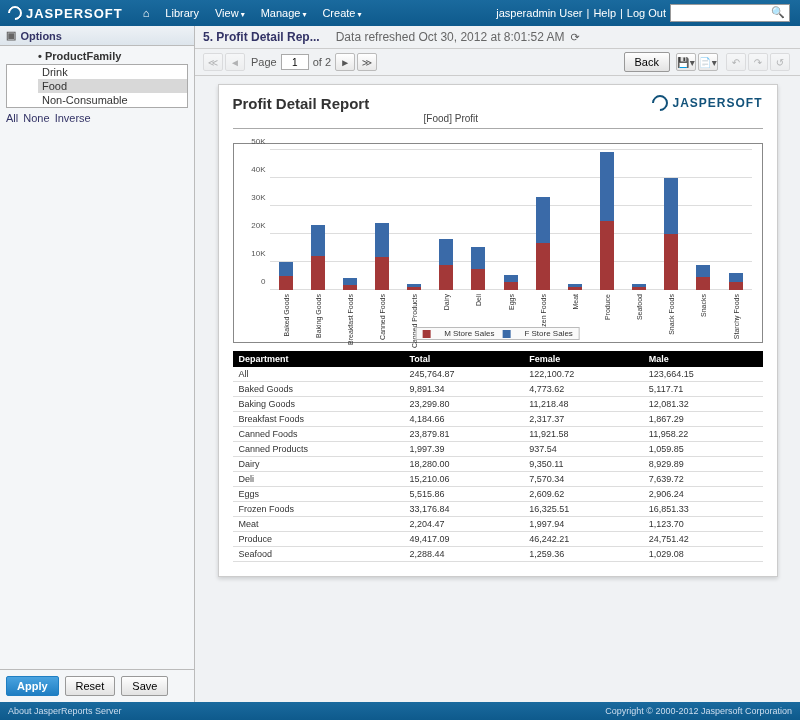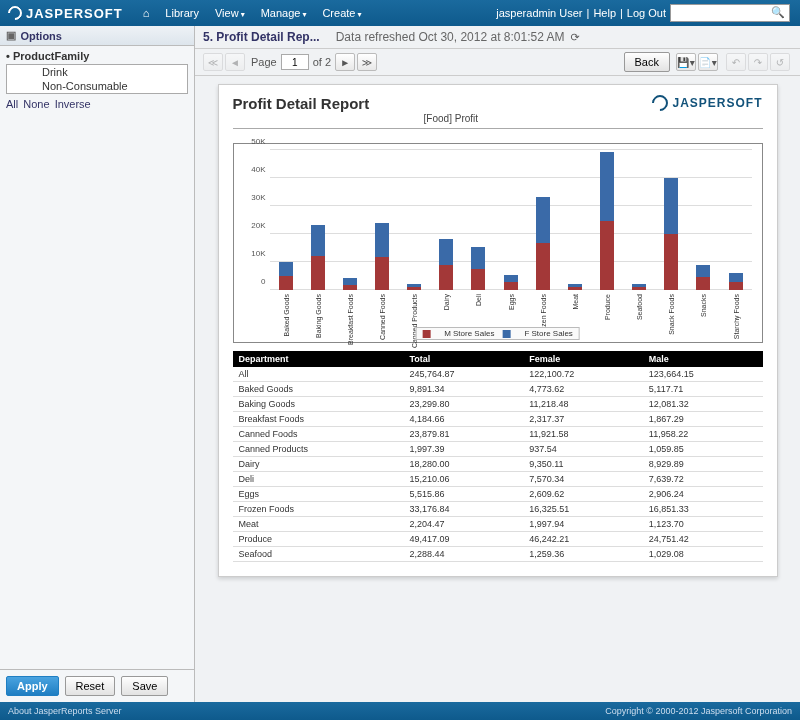--- a/index.html
+++ b/index.html
@@ -11,21 +11,21 @@
 .topbar .rsec { margin-left: auto; display: flex; align-items: center; }
 .topbar .rsec span { margin: 0 2px; }
 .topbar .srch { background: #fff; border: 1px solid #999; height: 18px; width: 120px; margin-left: 6px; position: relative; }
 .topbar .srch input { border: none; width: 100px; height: 16px; font-size: 10px; padding: 0 2px; outline: none; }
 .topbar .srch .mag { position: absolute; right: 2px; top: 1px; color: #555; font-size: 11px; }
 .main { display: flex; height: 676px; }
 .sidebar { width: 195px; background: #f4f6f8; border-right: 1px solid #bbb; display: flex; flex-direction: column; }
 .opt-head { background: linear-gradient(#eef2f6,#dde5ec); border-bottom: 1px solid #bbb; padding: 3px 6px; font-weight: bold; color: #336; display: flex; align-items: center; }
 .opt-head .toggle { margin-right: 4px; color: #666; }
 .opt-body { padding: 4px 6px; flex: 1; }
-.opt-label { font-weight: bold; margin-bottom: 2px; }
+.opt-label { font-weight: bold; margin-bottom: 2px; margin-left: 32px; }
 .opt-list { border: 1px solid #aaa; background: #fff; padding-left: 31px; }
 .opt-list div { padding: 1px 4px; cursor: pointer; }
 .opt-list div.sel { background: #d8d8d8; }
 .opt-links { margin-top: 4px; color: #336; }
 .opt-links span { cursor: pointer; margin-right: 2px; }
 .side-bot { padding: 6px; border-top: 1px solid #bbb; display: flex; gap: 6px; }
 .btn { border: 1px solid #999; background: linear-gradient(#fefefe,#e2e2e2); padding: 3px 10px; cursor: pointer; font-size: 11px; border-radius: 2px; }
 .btn.primary { background: linear-gradient(#4aa3e0,#1f7ec2); color: #fff; border-color: #1f7ec2; font-weight: bold; }
 .content { flex: 1; background: #f0f2f4; display: flex; flex-direction: column; overflow: hidden; }
 .c-head { display: flex; align-items: center; padding: 4px 8px; background: #f0f2f4; border-bottom: 1px solid #ccc; }
@@ -96,20 +96,21 @@
 <div class="main">
   <div class="sidebar">
     <div class="opt-head">
         <span class="toggle">▣</span>
         <span>Options</span>
       </div>
     <div class="opt-body">
       <div class="opt-label">• <span>ProductFamily</span></div>
       <div class="opt-list" id="pf-list">
           <div>Drink</div>
+          <div class="sel">Food</div>
           <div>Non-Consumable</div>
         </div>
       <div class="opt-links">
         <span>All</span>
         <span>None</span>
         <span>Inverse</span>
       </div>
     </div>
     <div class="side-bot">
       <button class="btn primary">Apply</button>

